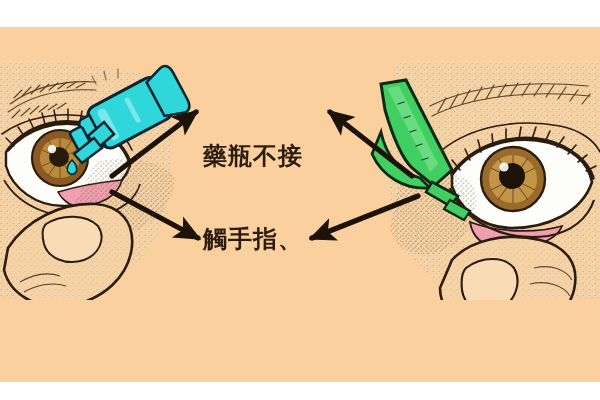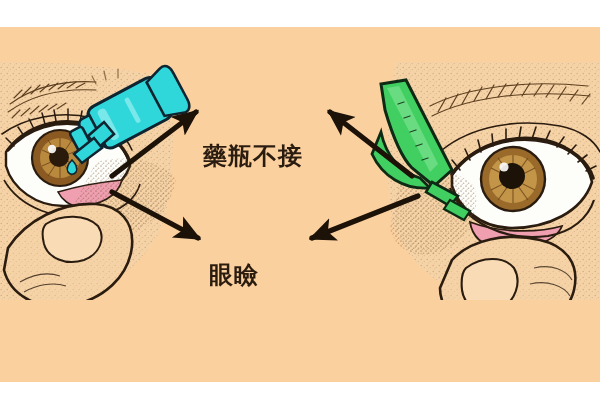--- a/index.html
+++ b/index.html
@@ -339,21 +339,21 @@
       <line x1="412" y1="176" x2="330" y2="112" stroke-width="5.2" marker-end="url(#arrowHead)"></line>
 
       <line x1="112" y1="192" x2="198" y2="238" stroke-width="5.2" marker-end="url(#arrowHead)"></line>
 
       <line x1="418" y1="196" x2="312" y2="238" stroke-width="5.2" marker-end="url(#arrowHead)"></line>
     </g>
   </svg>
 
   <div class="text-block" id="instruction-primary">
     <span class="text-line">藥瓶不接</span>
+    <span class="text-line">觸手指、</span>
   </div>
 
   <div class="text-block" id="instruction-secondary">
-    <span class="text-line">眼瞼</span>
   </div>
 
   <div class="band top"></div>
   <div class="band bottom"></div>
 </div>
 
 </body></html>

